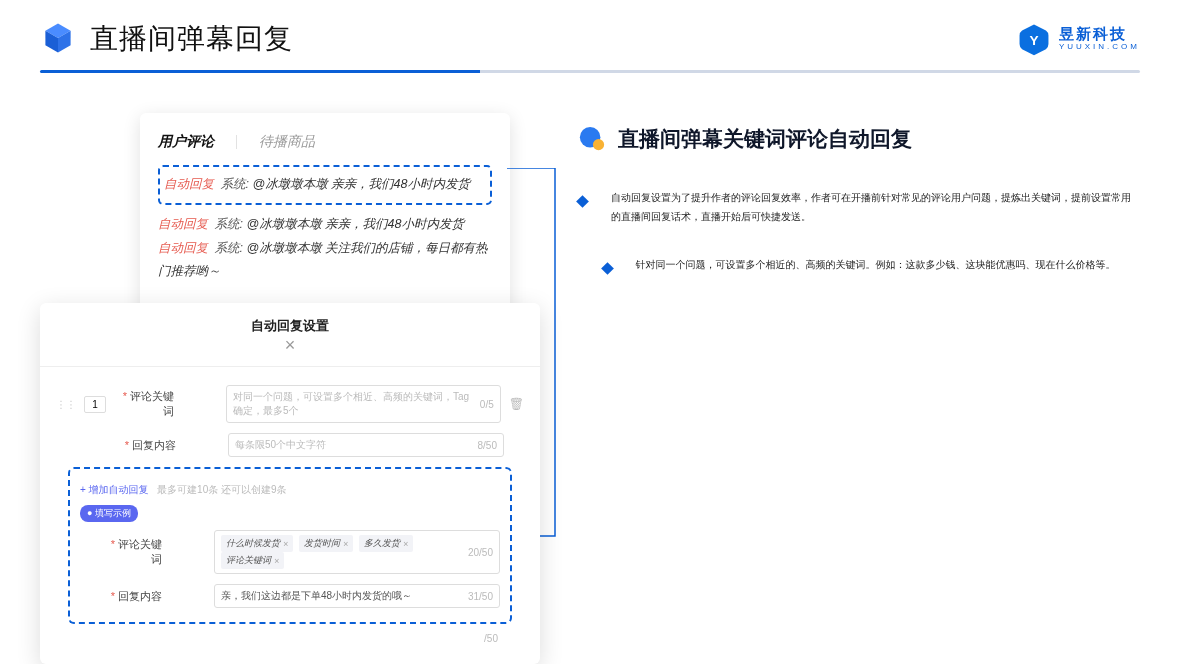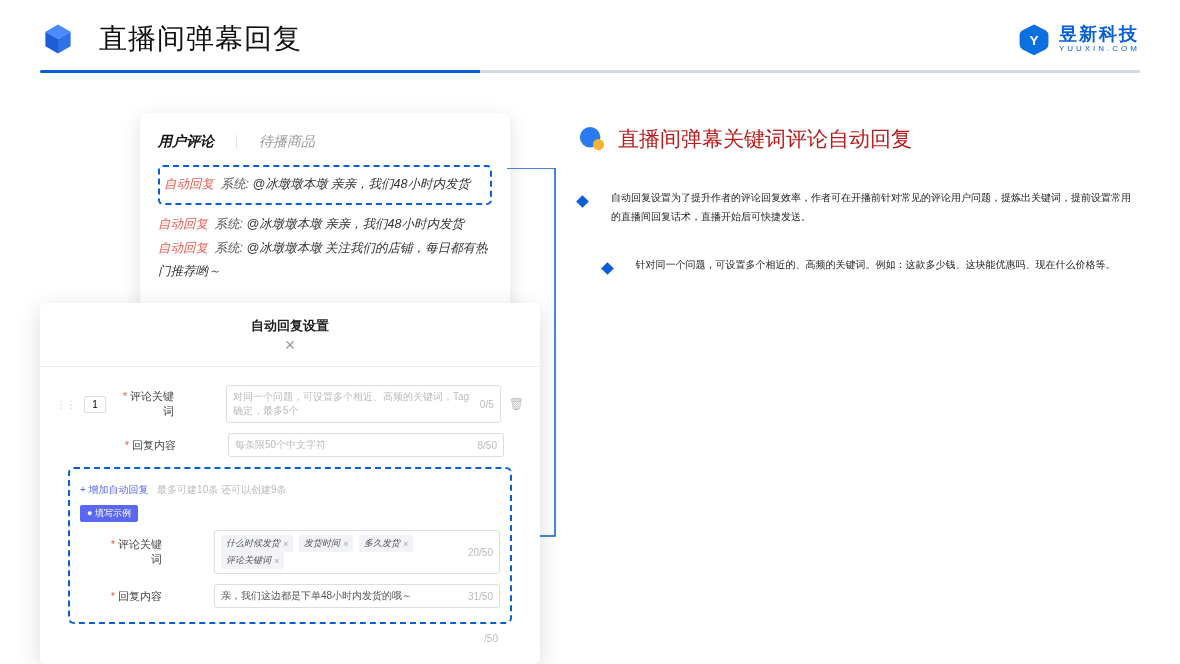--- a/index.html
+++ b/index.html
@@ -5,30 +5,30 @@
     * { margin: 0; padding: 0; box-sizing: border-box; }
     body {
       width: 1180px; height: 664px;
       font-family: "Microsoft YaHei", "PingFang SC", sans-serif;
       background: #fff; overflow: hidden; position: relative;
     }
     .header {
       display: flex; align-items: center; justify-content: space-between;
       padding: 20px 40px 12px 40px;
     }
-    .title-wrap { display: flex; align-items: center; gap: 23px; }
+    .title-wrap { display: flex; gap: 14px; }
     .cube-icon {
       width: 36px; height: 36px; position: relative;
     }
     .cube-icon svg { width: 36px; height: 36px; }
     .page-title { font-size: 28px; font-weight: 500; color: #111; letter-spacing: 1px; }
     .brand { display: flex; align-items: center; gap: 8px; }
     .brand-logo { width: 34px; height: 34px; }
     .brand-text { display: flex; flex-direction: column; line-height: 1.1; }
-    .brand-cn { font-size: 18px; font-weight: 600; color: #0a5fd6; letter-spacing: 2px; }
+    .brand-cn { font-size: 15px; font-weight: 600; color: #0a5fd6; letter-spacing: 2px; }
     .brand-en { font-size: 8px; color: #0a5fd6; letter-spacing: 3px; }
     .divider {
       height: 3px; margin: 0 40px 30px 40px;
       background: linear-gradient(to right, #0a5fd6 0%, #0a5fd6 40%, #d0d8e6 40%, #d0d8e6 100%);
       border-radius: 2px;
     }
     .content { display: flex; padding: 0 40px; gap: 38px; }
     .left-col { position: relative; width: 500px; }
 
     .card-comments {
@@ -74,37 +74,37 @@
     .counter { color: #bbb; font-size: 10px; margin-left: 6px; flex-shrink: 0; }
     .trash { color: #bbb; font-size: 12px; cursor: pointer; }
 
     .example-wrap {
       margin: 8px 12px 0 12px; border: 2px dashed #0a5fd6; border-radius: 6px; padding: 10px 10px 14px 10px;
     }
     .add-link { color: #5a67f0; font-size: 10px; }
     .add-hint { color: #bbb; font-size: 10px; margin-left: 4px; }
     .example-badge {
       display: inline-block; background: #5a67f0; color: #fff; font-size: 9px;
-      padding: 2px 7px; border-radius: 2px; margin-top: 8px;
+      padding: 2px 7px; border-radius: 8px; margin-top: 8px;
     }
     .tag-pill {
       display: inline-flex; align-items: center; gap: 3px;
       background: #f2f3f7; color: #555; font-size: 9px; padding: 2px 5px; border-radius: 2px; margin-right: 3px; font-style: italic;
     }
     .tag-x { color: #aaa; font-size: 9px; }
 
     .connector {
       position: absolute; pointer-events: none;
     }
     .connector.line1 { top: 65px; left: 467px; width: 58px; height: 370px; }
 
     .right-col { flex: 1; padding-top: 22px; }
     .section-head { display: flex; align-items: center; gap: 12px; margin-bottom: 36px; }
     .bubble-icon { width: 28px; height: 26px; position: relative; flex-shrink: 0; }
-    .section-title { font-size: 21px; color: #b91c1c; font-weight: 400; }
+    .section-title { font-size: 21px; color: #0f172a; font-weight: 700; }
     .bullet { display: flex; gap: 24px; font-size: 10px; color: #222; line-height: 1.85; margin-bottom: 30px; justify-content: center; }
     .diamond {
       width: 9px; height: 9px; background: #0a5fd6; transform: rotate(45deg); margin-top: 8px; flex-shrink: 0;
     }
   </style>
 </head>
 <body>
 
 <div class="header">
   <div class="title-wrap">

